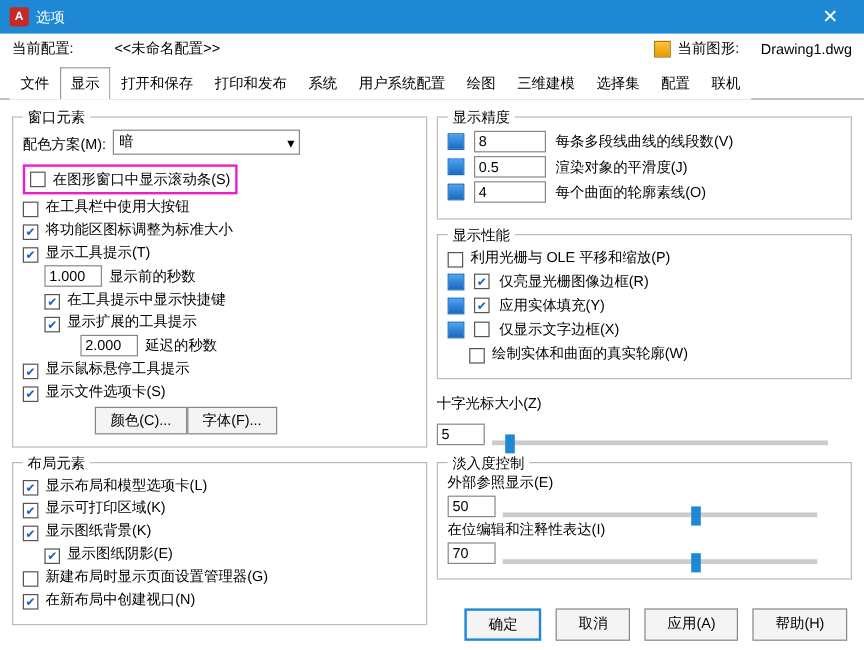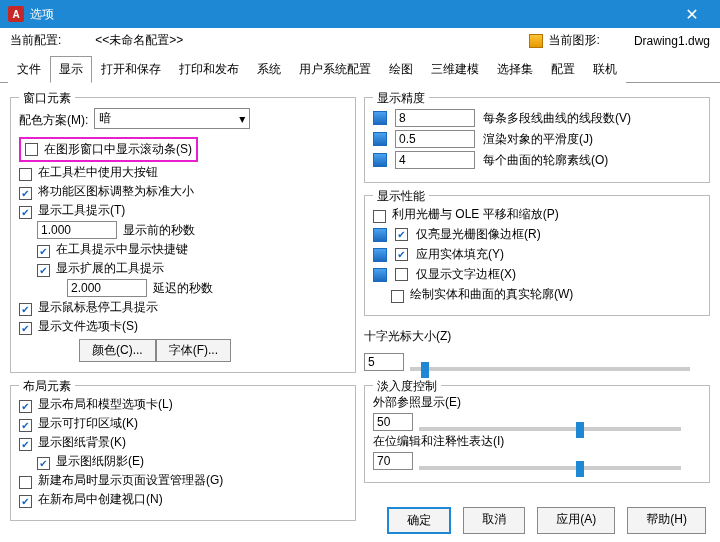--- a/index.html
+++ b/index.html
@@ -16,21 +16,21 @@
 .tab.active{border-color:#999;border-bottom:1px solid #fff}
 .content{display:flex;padding:8px 10px;gap:8px}
 .col{flex:1;display:flex;flex-direction:column;gap:6px}
 .group{border:1px solid #bbb;padding:8px 8px 10px;position:relative;margin-top:6px}
 .group>.gtitle{position:absolute;top:-8px;left:8px;background:#fff;padding:0 4px}
 .row{display:flex;align-items:flex-end;gap:6px;margin:2px 0}
 .indent1{margin-left:18px}
 .indent2{margin-left:48px}
 .cb{width:13px;height:13px;border:1px solid #555;display:inline-flex;align-items:center;justify-content:center;font-size:10px;color:#1565c0;background:#fff}
 .cb.checked::after{content:"✔"}
-.txt-in{border:1px solid #888;padding:1px 3px;width:80px;background:#fff}
+.txt-in{border:1px solid #888;padding:1px 3px;width:48px;background:#fff}
 .txt-in.sm{width:40px}
 .sel{border:1px solid #888;padding:1px 4px;width:156px;display:flex;justify-content:space-between;align-items:center;background:#fff}
 .btn{border:1px solid #888;padding:2px 12px;background:#f4f4f4;cursor:pointer}
 .btn-row{display:flex;gap:0;justify-content:flex-start;margin-left:60px;margin-top:4px}
 .highlight{border:2px solid #e91ecf;padding:2px 4px;display:inline-flex;align-items:center;gap:6px}
 .precrow{display:flex;align-items:center;gap:8px;margin:3px 0}
 .pico{width:14px;height:14px;background:linear-gradient(#4aa3f0,#1a6ac0);display:inline-block;border:1px solid #1a6ac0}
 .precin{flex:0 0 60px}
 .slider-track{flex:1;height:4px;background:#ccc;position:relative;margin-right:20px}
 .slider-thumb{position:absolute;top:-5px;width:8px;height:16px;background:#1e88d4}
@@ -48,21 +48,21 @@
   <div class="tb-title">选项</div>
   <div class="tb-close">✕</div>
 </div>
 
 <div class="inforow">
   <span class="label">当前配置:</span>
   <span style="margin-left:30px">&lt;&lt;未命名配置&gt;&gt;</span>
   <span class="gap"></span>
   <span class="doc-icon"></span>
   <span class="label">当前图形:</span>
-  <span style="margin-left:30px">Drawing1.dwg</span>
+  <span style="margin-left:14px">Drawing1.dwg</span>
 </div>
 
 <div class="tabs">
   <div class="tab">文件</div>
   <div class="tab active">显示</div>
   <div class="tab">打开和保存</div>
   <div class="tab">打印和发布</div>
   <div class="tab">系统</div>
   <div class="tab">用户系统配置</div>
   <div class="tab">绘图</div>

